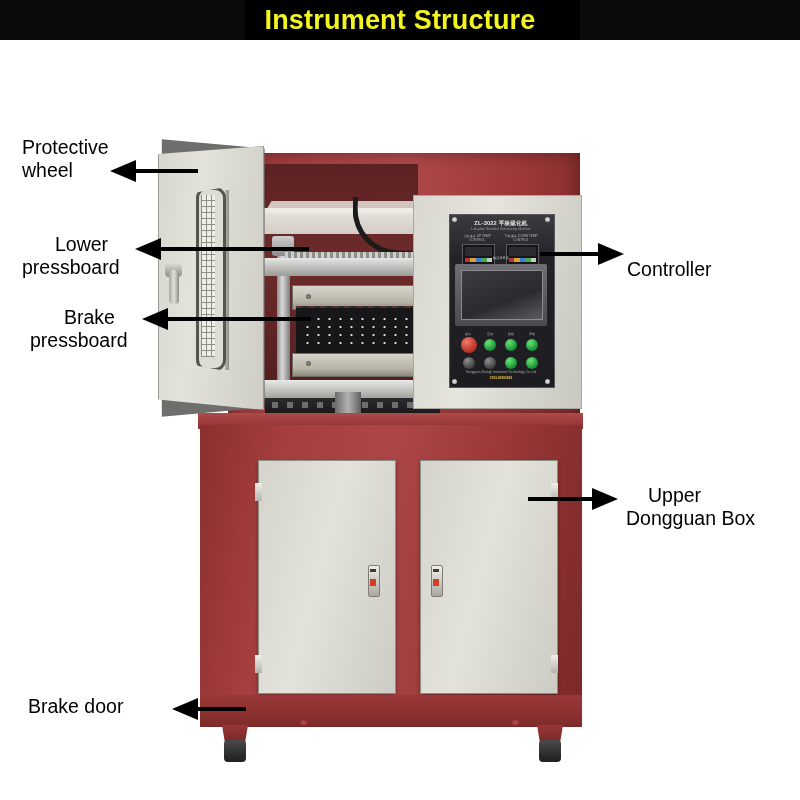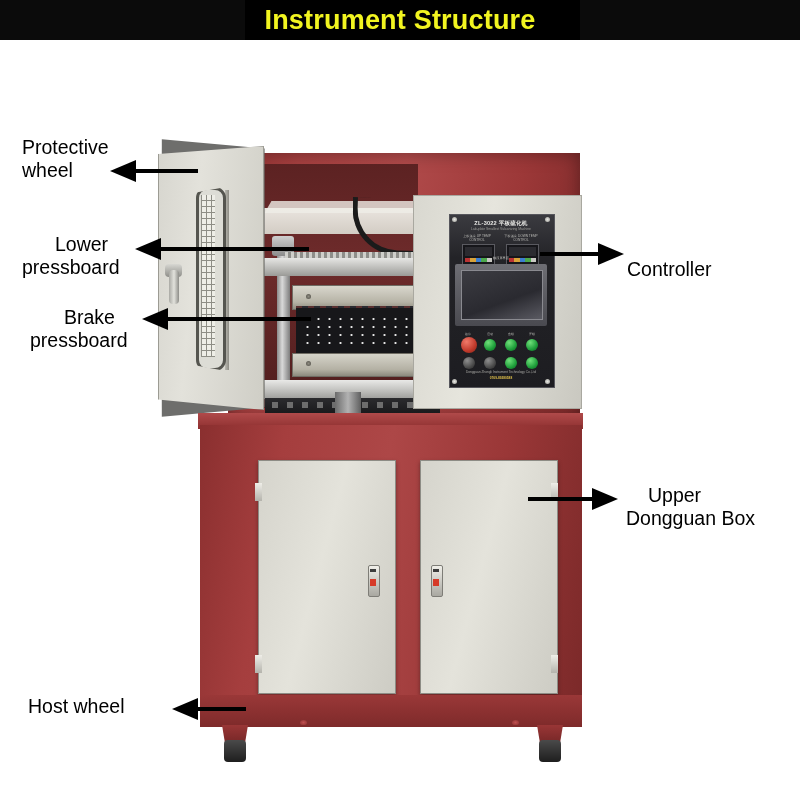--- a/index.html
+++ b/index.html
@@ -301,17 +301,17 @@
 
   <div class="ann" style="left:627px;top:218px;">Controller</div>
   <div class="arrow-line" style="left:540px;top:212px;width:62px;"></div>
   <div class="arrow-head head-right" style="left:598px;top:203px;"></div>
 
   <div class="ann" style="left:648px;top:444px;">Upper</div>
   <div class="ann" style="left:626px;top:467px;">Dongguan Box</div>
   <div class="arrow-line" style="left:528px;top:457px;width:66px;"></div>
   <div class="arrow-head head-right" style="left:592px;top:448px;"></div>
 
-  <div class="ann" style="left:28px;top:655px;">Host wheel</div>
+  <div class="ann" style="left:28px;top:655px;">Brake door</div>
   <div class="arrow-line" style="left:198px;top:667px;width:48px;"></div>
   <div class="arrow-head head-left" style="left:172px;top:658px;"></div>
 
 </div>
 
 </body></html>

